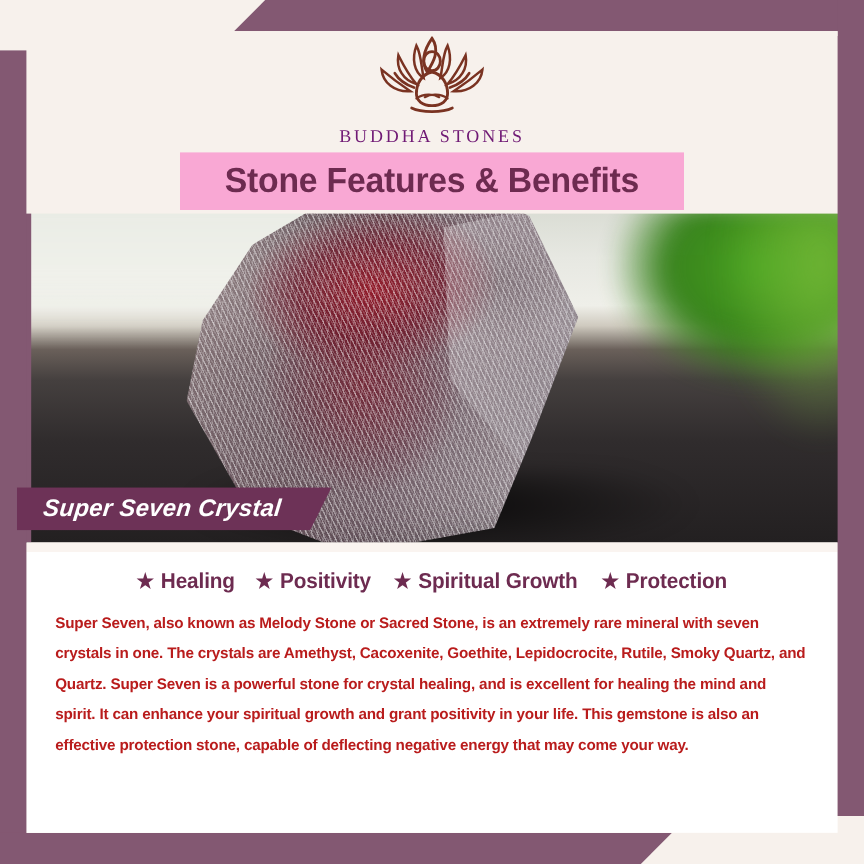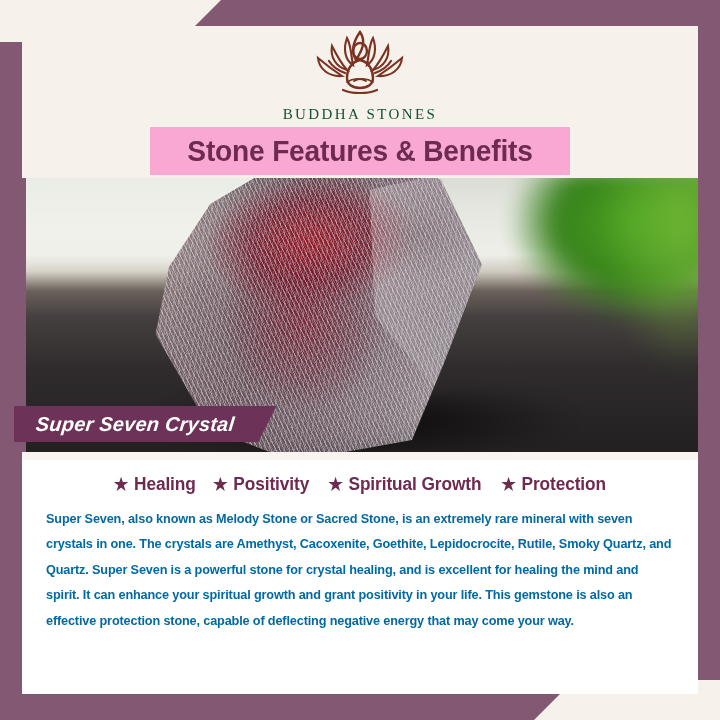--- a/index.html
+++ b/index.html
@@ -40,21 +40,21 @@
     background:#f7f1ec;z-index:2;
   }
   .logo-wrap{
     position:absolute;top:24px;left:0;width:720px;
     display:flex;flex-direction:column;align-items:center;
   }
   .logo-mark{width:150px;height:78px;display:block;}
   .logo-word{
     margin-top:4px;
     font-family:"Liberation Serif",serif;
-    font-size:15px;letter-spacing:2.4px;color:#14532d;
+    font-size:15px;letter-spacing:2.4px;color:#701a75;
     font-weight:400;
   }
   .title-band{
     position:absolute;top:127px;left:150px;width:420px;height:48px;
     background:#f9a8d4;display:flex;align-items:center;justify-content:center;
     z-index:3;
   }
   .title-band h1{
     margin:0;font-size:29px;line-height:1;
     font-family:"Liberation Sans",sans-serif;
@@ -168,21 +168,21 @@
   .benefit{
     display:flex;align-items:center;gap:6px;
     color:#6d2b50;font-size:18px;font-weight:700;
     font-family:"Liberation Sans",sans-serif;
     letter-spacing:-.1px;transform:scaleX(.96);
   }
   .benefit .star{font-size:17px;line-height:1;color:#6d2b50;}
   .desc{
     margin:6px 26px 0 24px;
     font-size:12.7px;line-height:2.0;
-    color:#0369a1;font-weight:700;text-align:left;
+    color:#b91c1c;font-weight:700;text-align:left;
     font-family:"Liberation Sans",sans-serif;
     letter-spacing:-.15px;
   }
 </style>
 </head>
 <body>
 
 <div class="poster">
 
   <div class="header">

